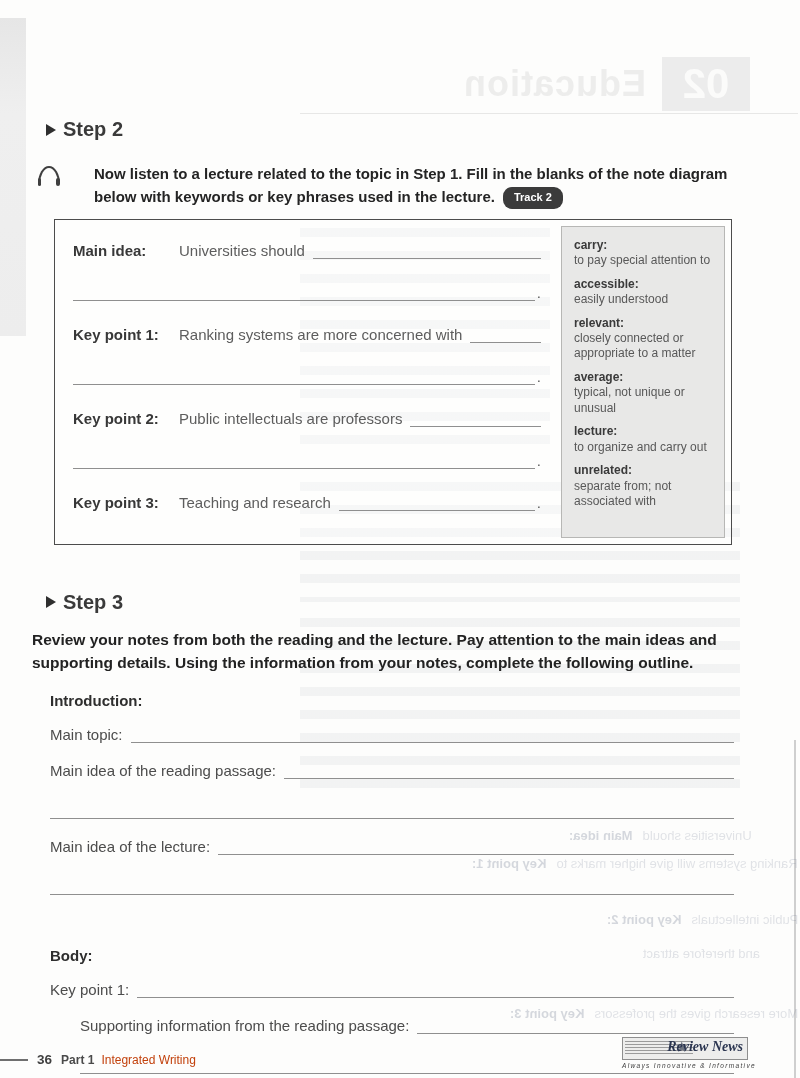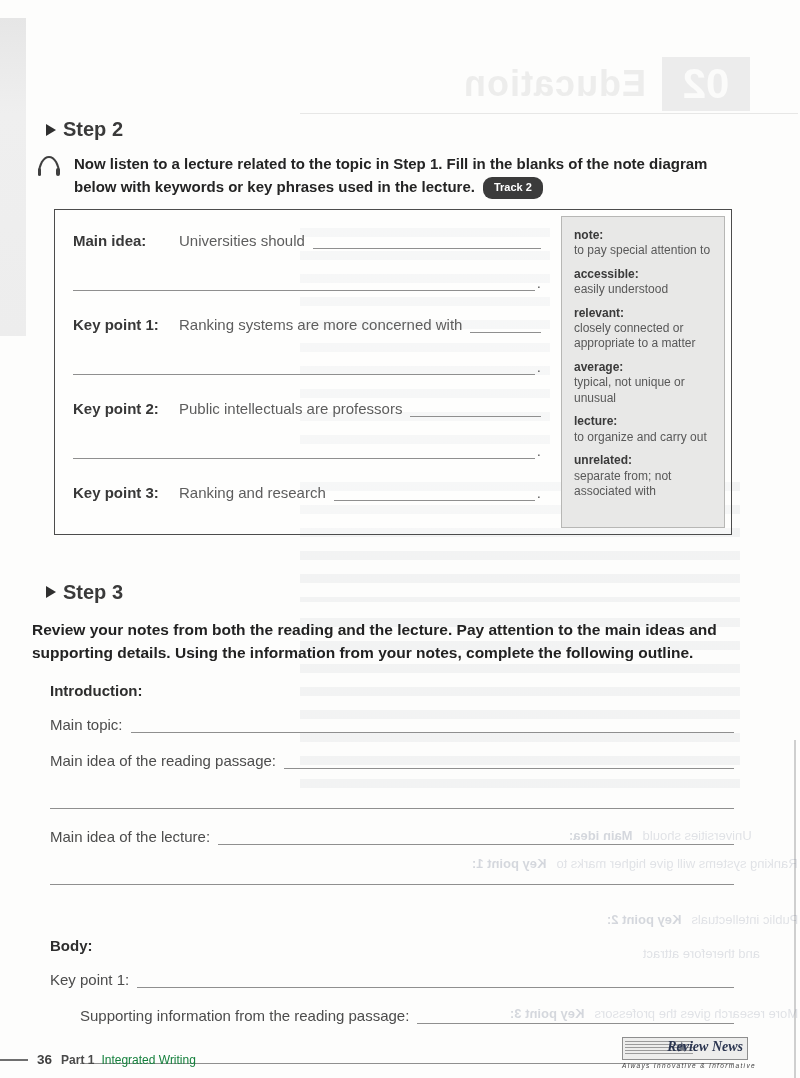--- a/index.html
+++ b/index.html
@@ -26,21 +26,21 @@
   .gp2{left:300px; top:482px; width:440px; height:120px;}
   .gp3{left:300px; top:618px; width:440px; height:170px;}
   .ghost-line{position:absolute; transform:scaleX(-1); color:rgba(110,122,145,.20);
     font-size:13px; white-space:nowrap; filter:blur(.4px); z-index:0;}
   .ghost-line b{margin-left:10px; color:rgba(95,108,132,.26);}
   
   .content{position:absolute; left:32px; top:118px; width:720px; z-index:1;}
   .step-title{display:flex; align-items:center; margin:0 0 0 14px; font-size:20px; font-weight:bold; color:#3a3a3a;}
   .tri{width:0; height:0; border-left:10px solid #2f2f2f; border-top:6px solid transparent;
     border-bottom:6px solid transparent; margin-right:7px;}
-  .instr-row{display:flex; margin-top:12px;}
+  .instr-row{display:flex; margin-top:22px;gap:20px;}
   .hp-icon{position:relative; width:22px; height:18px; margin:3px 14px 0 6px; flex:none;}
   .hp-icon .band{position:absolute; left:0; top:0; width:18px; height:16px;
     border:2.2px solid #3f3f3f; border-bottom:none; border-radius:50% 50% 0 0 / 100% 100% 0 0;}
   .hp-icon .ear{position:absolute; bottom:-2px; width:3.5px; height:8px; background:#3f3f3f; border-radius:2px;}
   .hp-icon .ear.l{left:-0.5px;} .hp-icon .ear.r{right:0.5px;}
   .instr{margin:0; font-size:15px; line-height:1.52; font-weight:bold; color:#242424; max-width:676px;}
   .track-badge{display:inline-block; background:#3b3b3b; color:#fff; font-size:11px; font-weight:bold;
     padding:2px 11px 3px; border-radius:9px; margin-left:8px; vertical-align:1px;}
   
   .note-box{margin:10px 0 0 22px; width:678px; min-height:263px; border:1.5px solid #4c4c4c;
@@ -67,21 +67,21 @@
   .oline{display:flex; align-items:center; height:21px; margin-top:15px; font-size:15px; color:#4c4c4c;}
   .oline .olabel{margin-right:8px; white-space:nowrap;}
   .oline.fullline{margin-top:19px;}
   .oline.indent{margin-left:30px;}
   .spacer-body{height:24px;}
   
   .footer{position:absolute; left:0; bottom:11px; display:flex; align-items:center; z-index:1;}
   .footer-rule{width:28px; height:2px; background:#6f6f6f; margin-right:9px;}
   .pg-num{font-size:13.5px; font-weight:bold; color:#3f3f3f; margin-right:9px;}
   .pg-part{font-size:12px; font-weight:bold; color:#4a4a4a; margin-right:7px;}
-  .pg-sec{font-size:12px; color:#15803d;}
+  .pg-sec{font-size:12px; color:#c2410c;}
   .logo{position:absolute; right:52px; bottom:9px; width:126px; z-index:1;}
   .logo-box{position:relative; border:1px solid #8e8e8e; background:#ededec; height:21px;}
   .logo-stripes{position:absolute; left:2px; top:3px; bottom:3px; width:55%;
     background:repeating-linear-gradient(180deg,#9b9b9b 0 1px, transparent 1px 3px);}
   .logo-star{position:absolute; left:42%; top:1px; font-size:15px; color:#6e7480; line-height:1;}
   .logo-text{position:absolute; right:4px; top:1px; font-family:"Liberation Serif", serif;
     font-style:italic; font-weight:bold; font-size:14px; color:#2b3550;}
   .logo-tagline{margin-top:2px; font-size:6.5px; font-style:italic; letter-spacing:1.35px;
     color:#3d3d3d; white-space:nowrap;}
 </style>
@@ -158,31 +158,31 @@
           </div>
           <div class="nline cont">
             <span class="blank"></span>
             <span class="period">.</span>
           </div>
         </div>
 
         <div class="note-row">
           <div class="nline">
             <span class="nlabel">Key point 3:</span>
-            <span class="ntext">Ranking and research</span>
+            <span class="ntext">Teaching and research</span>
             <span class="blank"></span>
             <span class="period">.</span>
           </div>
         </div>
 
       </div>
 
       <aside class="vocab">
         <div class="vocab-entry">
-          <div class="term">note:</div>
+          <div class="term">carry:</div>
           <div class="def">to pay special attention to</div>
         </div>
         <div class="vocab-entry">
           <div class="term">accessible:</div>
           <div class="def">easily understood</div>
         </div>
         <div class="vocab-entry">
           <div class="term">relevant:</div>
           <div class="def">closely connected or appropriate to a matter</div>
         </div>

